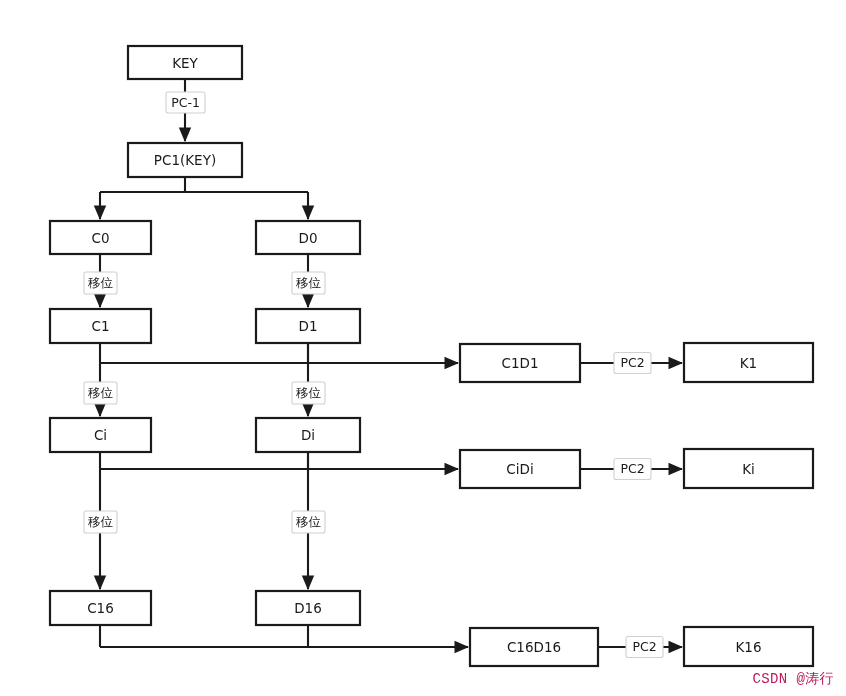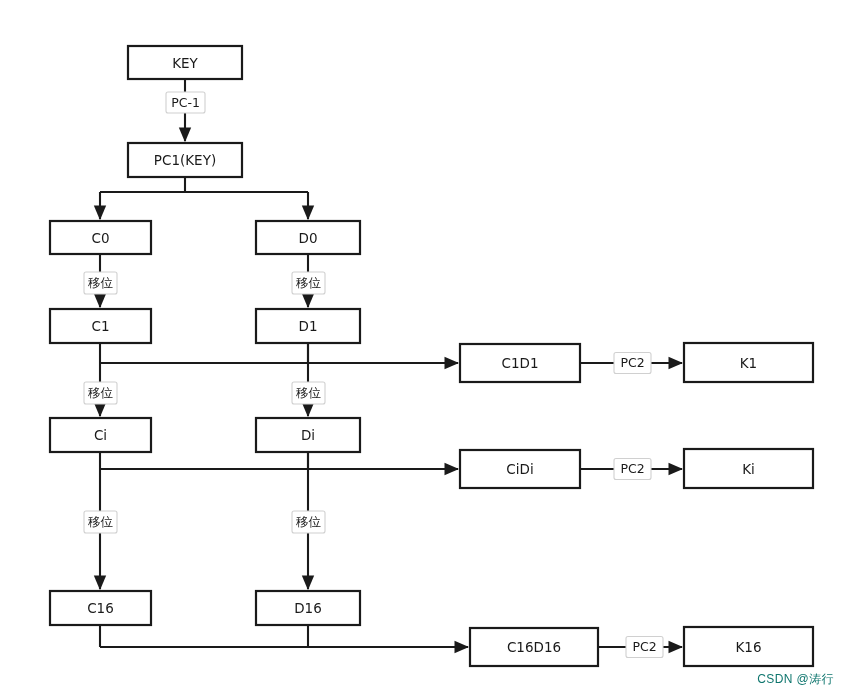--- a/index.html
+++ b/index.html
@@ -52,23 +52,23 @@
   }
   .edge-tag-text {
     font-family: "DejaVu Sans", "Liberation Sans", sans-serif;
     font-size: 12.5px;
     fill: #1a1a1a;
     text-anchor: middle;
     dominant-baseline: middle;
   }
   .watermark-text {
     position: absolute;
-    font-family: Liberation Sans, sans-serif;
-    font-size: 12px;
-    color: #0f766e;
+    font-family: Liberation Mono, monospace;
+    font-size: 14px;
+    color: #be185d;
     right: 12px;
     bottom: 8px;
     letter-spacing: 0.4px;
     white-space: nowrap;
   }
 </style>
 </head>
 <body>
 
 <div id="diagram-root">

